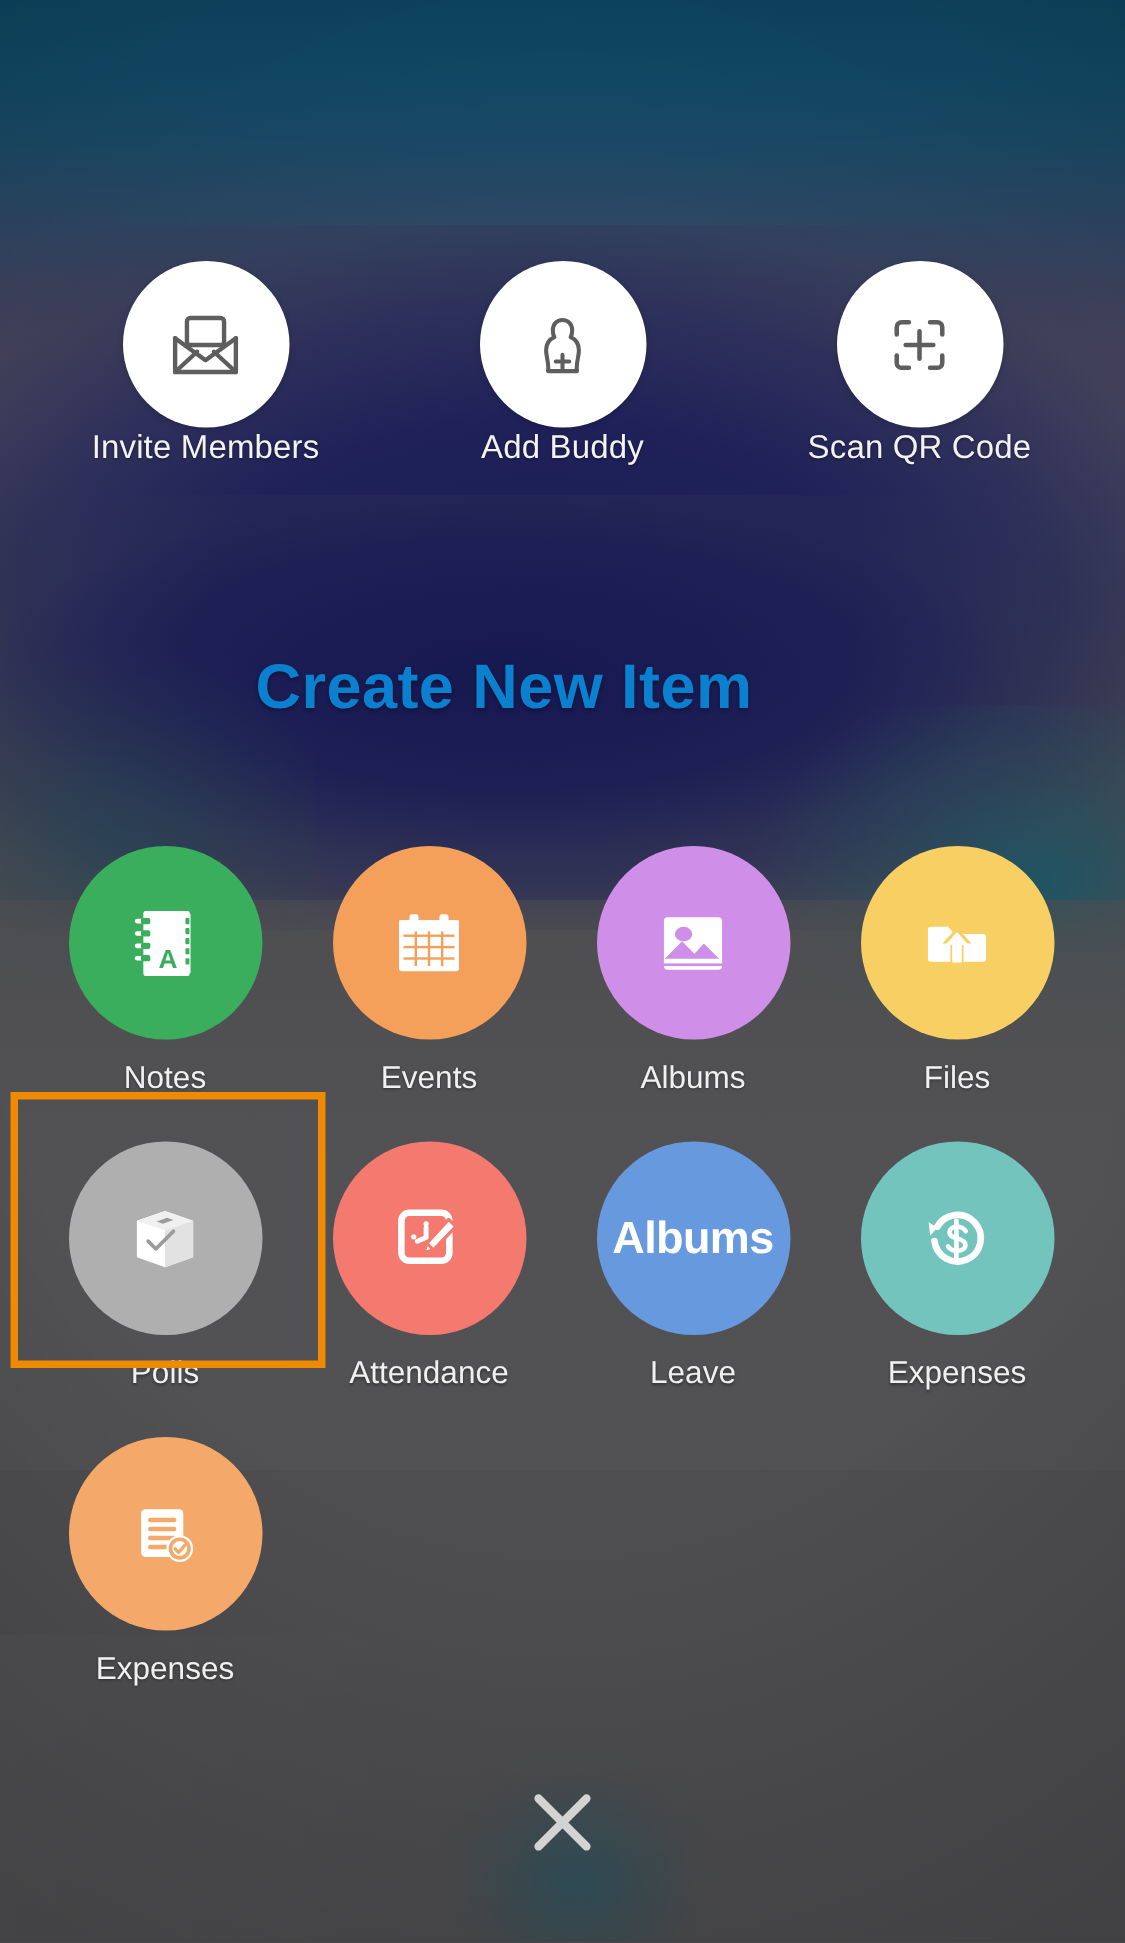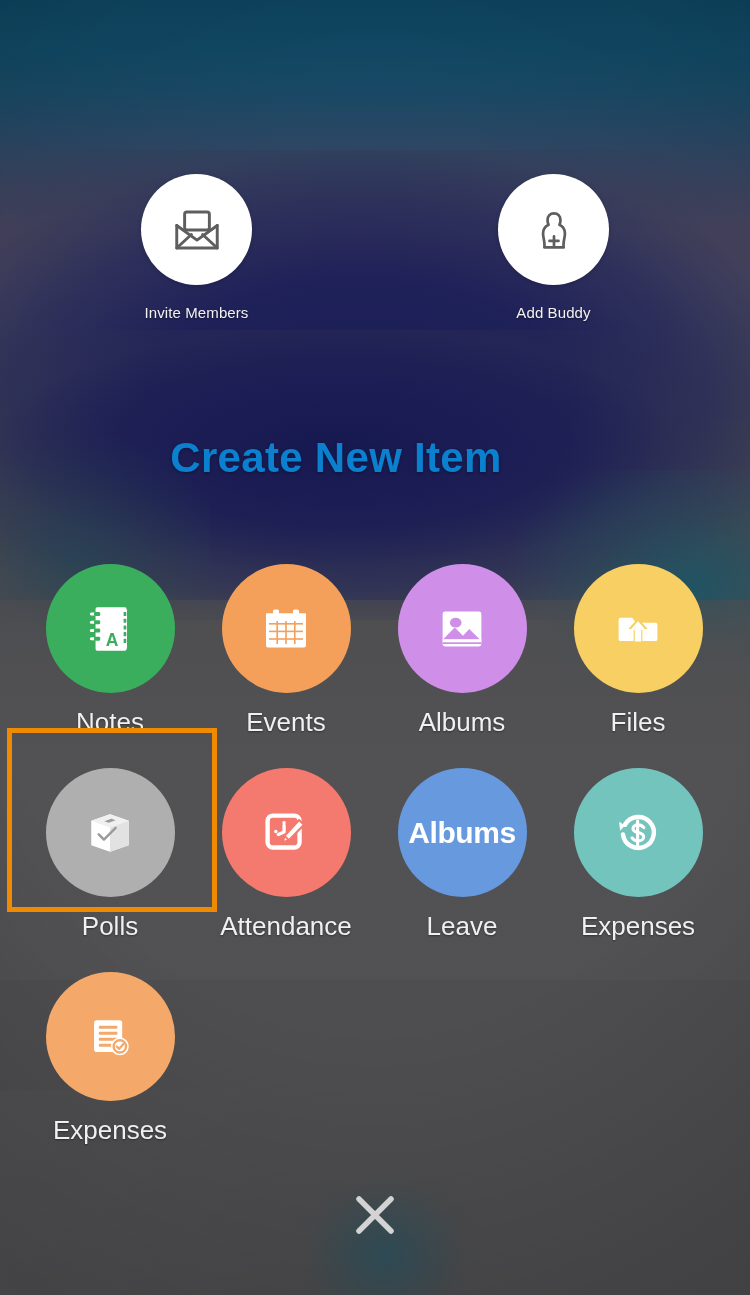--- a/index.html
+++ b/index.html
@@ -97,21 +97,21 @@
     display:flex;justify-content:space-around;align-items:flex-start;
     padding:0 18px;box-sizing:border-box;
   }
   .top-item{width:160px;display:flex;flex-direction:column;align-items:center;}
   .top-circle{
     width:111px;height:111px;border-radius:50%;
     background:#ffffff;display:flex;align-items:center;justify-content:center;
     box-shadow:0 1px 4px rgba(0,0,0,0.18);
   }
   .top-label{
-    margin-top:19px;color:#f2f2f2;font-size:15px;letter-spacing:.1px;
+    color:#f2f2f2;font-size:22px;letter-spacing:.1px;
     text-shadow:0 1px 2px rgba(0,0,0,0.45);white-space:nowrap;
   }
 
   
   .title{
     position:absolute;left:0;top:434px;width:672px;text-align:center;
     font-size:42px;font-weight:bold;color:#0b80cf;letter-spacing:.3px;
     text-shadow:0 1px 3px rgba(0,0,0,0.35);
   }
 
@@ -122,21 +122,21 @@
   }
   .cell{
     width:176px;display:flex;flex-direction:column;align-items:center;
     margin-bottom:30px;position:relative;
   }
   .icon-circle{
     width:129px;height:129px;border-radius:50%;
     display:flex;align-items:center;justify-content:center;position:relative;
   }
   .cell-label{
-    margin-top:14px;color:#f0f0f0;font-size:26px;
+    margin-top:14px;color:#f0f0f0;font-size:21px;
     text-shadow:0 1px 2px rgba(0,0,0,0.4);white-space:nowrap;
   }
   .leaves-text{
     color:#ffffff;font-size:30px;font-weight:bold;letter-spacing:-.4px;
   }
 
   
   .highlight{
     position:absolute;left:7px;top:728px;width:210px;height:184px;
     border:5px solid #f08a00;box-sizing:border-box;pointer-events:none;
@@ -189,20 +189,34 @@
         <span>
           <svg width="50" height="50" viewBox="0 0 48 48" fill="none" stroke="#5e5e5e" stroke-width="2.6" stroke-linecap="round" stroke-linejoin="round">
             <path d="M24 8c-3.7 0-6.2 2.7-6.2 6.6 0 2.6 1 4.4 1 4.4-3.6 1.6-5.3 4.1-5.3 8.3 0 3.8 1.4 6.5 1.4 11.5 0 1.1-.2 1.9-.2 1.9h18.6c0 0-.2-.8-.2-1.9 0-5 1.4-7.7 1.4-11.5 0-4.2-1.7-6.7-5.3-8.3 0 0 1-1.8 1-4.4C30.2 10.7 27.7 8 24 8z"></path>
             <path d="M24 30.2v8.6 M19.7 34.5h8.6"></path>
           </svg>
         </span>
       </div>
       <div class="top-label">Add Buddy</div>
     </div>
 
+    <div class="top-item">
+      <div class="top-circle">
+        <span>
+          <svg width="52" height="52" viewBox="0 0 48 48" fill="none" stroke="#5e5e5e" stroke-width="2.8" stroke-linecap="round" stroke-linejoin="round">
+            <path d="M10 17.5V13a3 3 0 0 1 3-3h4.5"></path>
+            <path d="M38 17.5V13a3 3 0 0 0-3-3h-4.5"></path>
+            <path d="M10 30.5V35a3 3 0 0 0 3 3h4.5"></path>
+            <path d="M38 30.5V35a3 3 0 0 1-3 3h-4.5"></path>
+            <path d="M24 15.5v17 M15.5 24h17"></path>
+          </svg>
+        </span>
+      </div>
+      <div class="top-label">Scan QR Code</div>
+    </div>
 
   </div>
 
   <div class="title">Create New Item</div>
 
   <div class="grid">
 
     <div class="cell">
       <div class="icon-circle" style="background:#3bae5e">
         <span>

